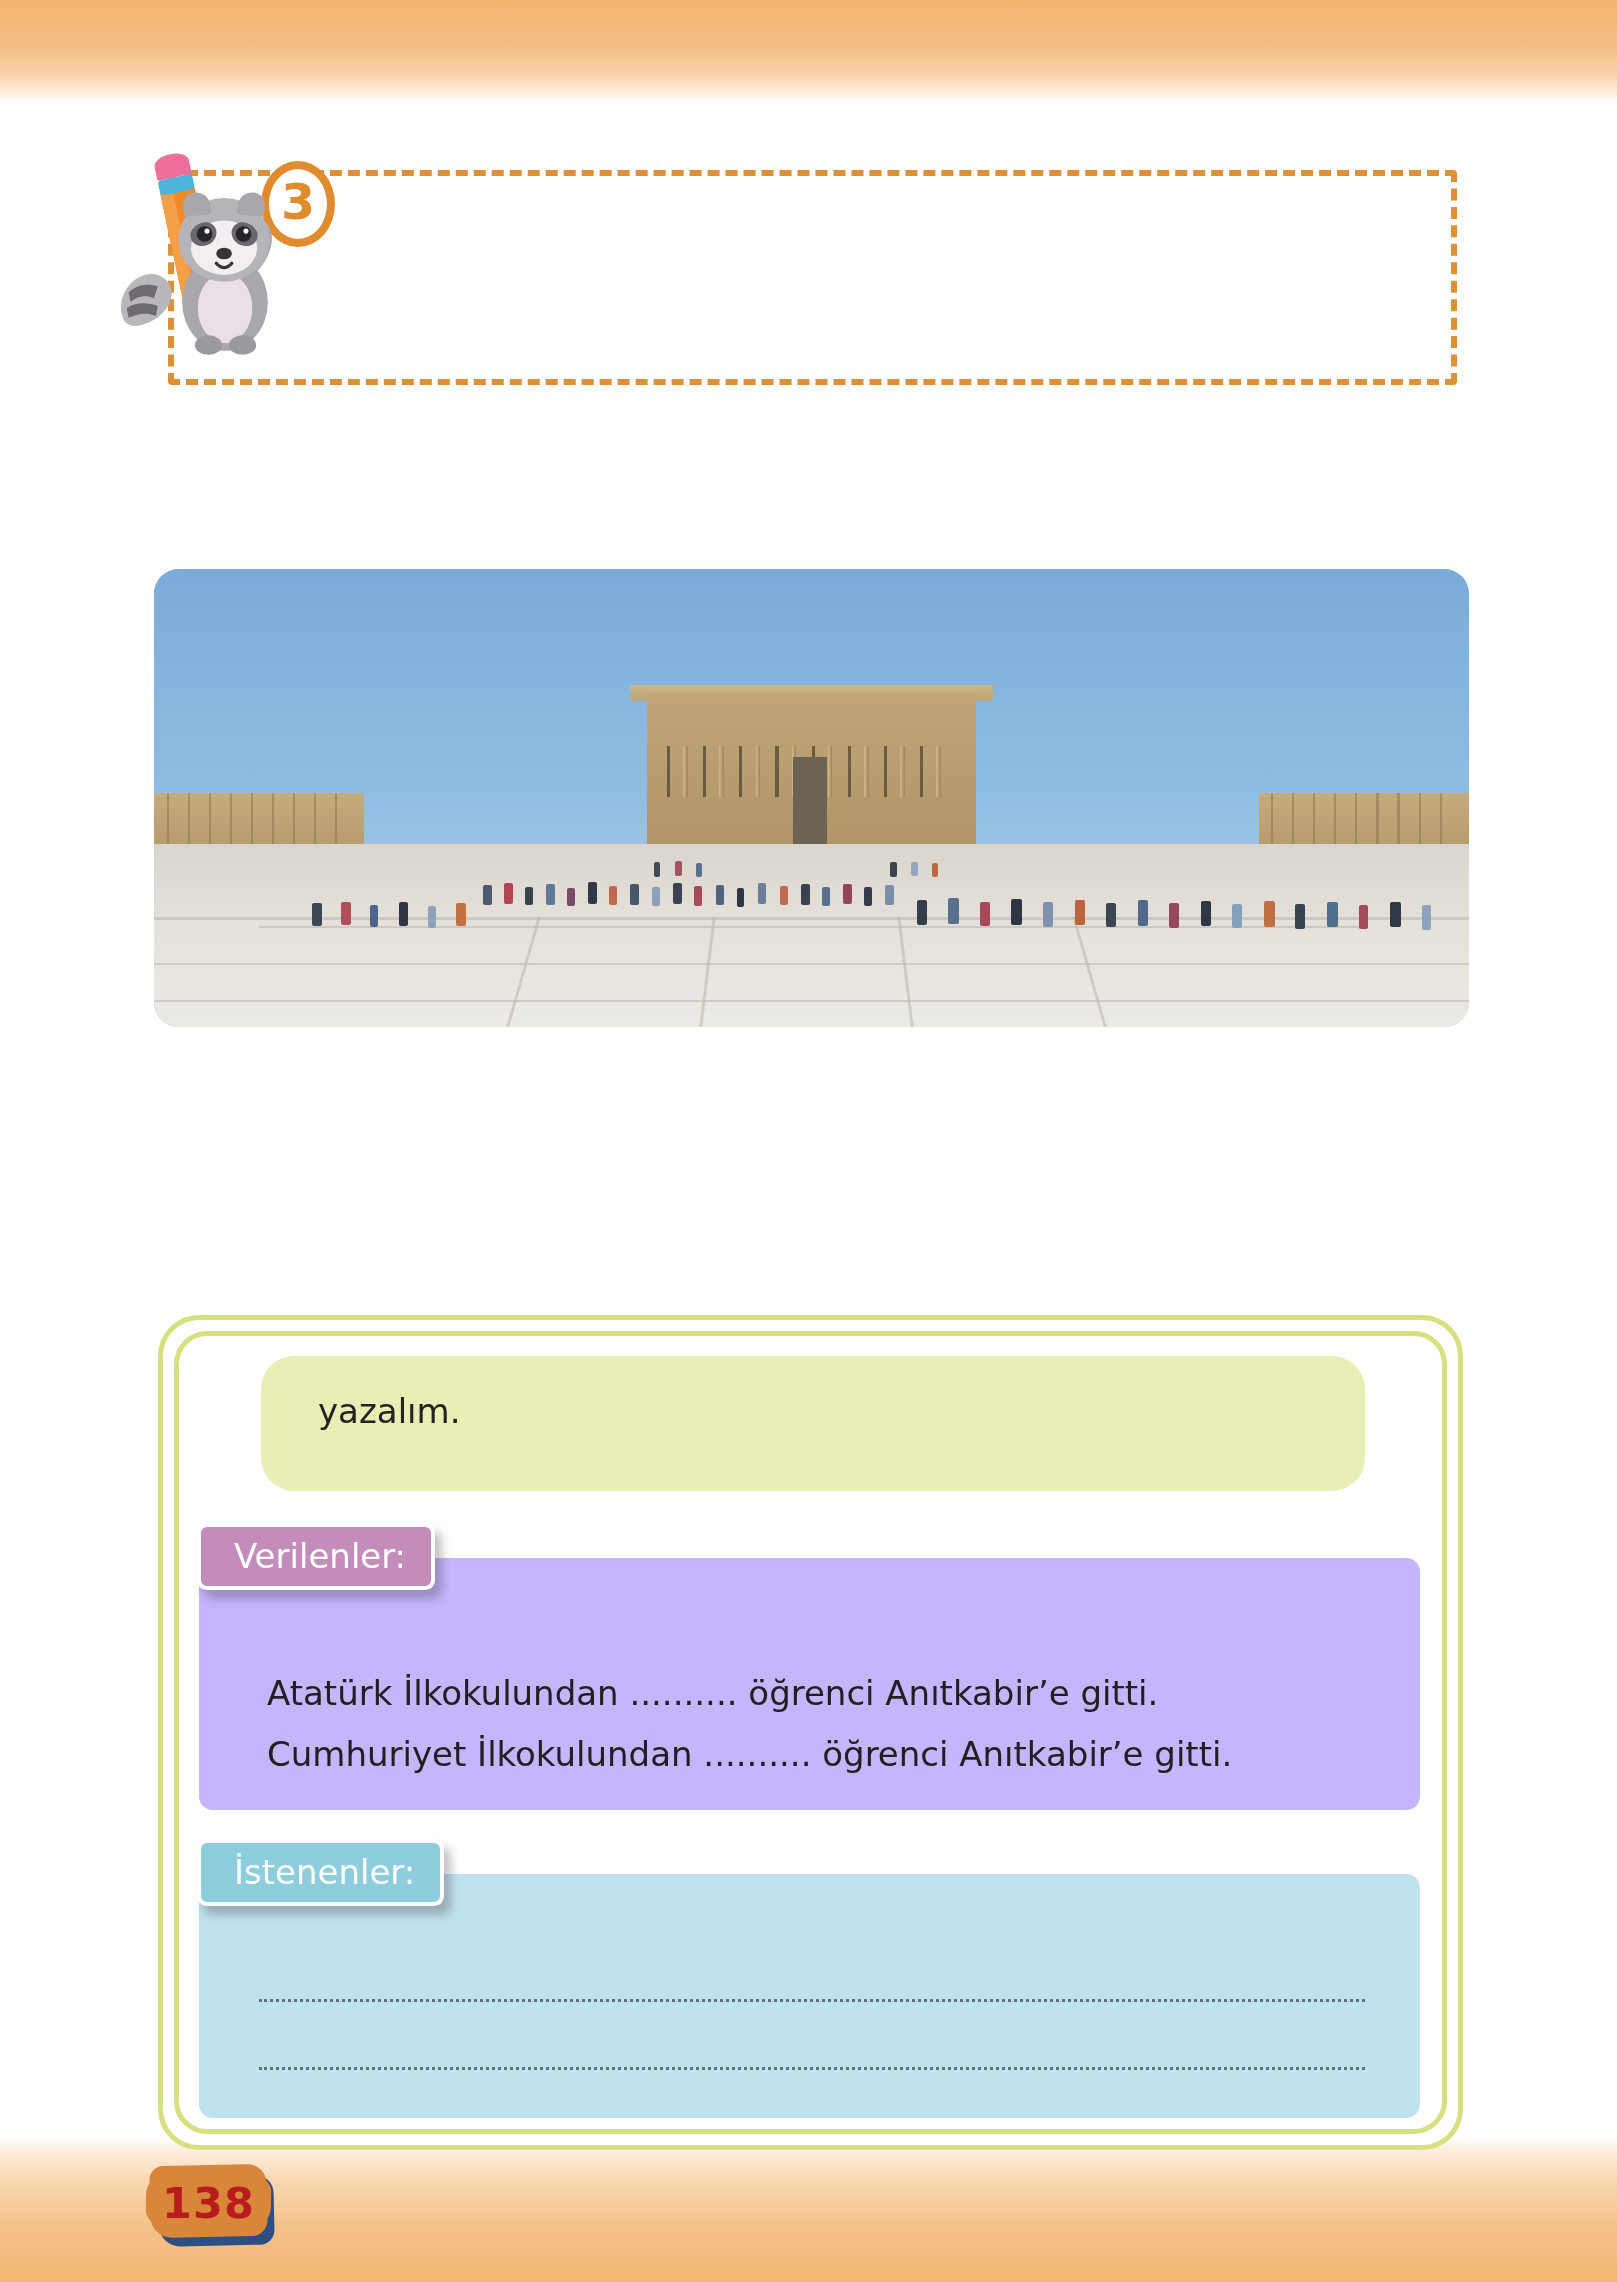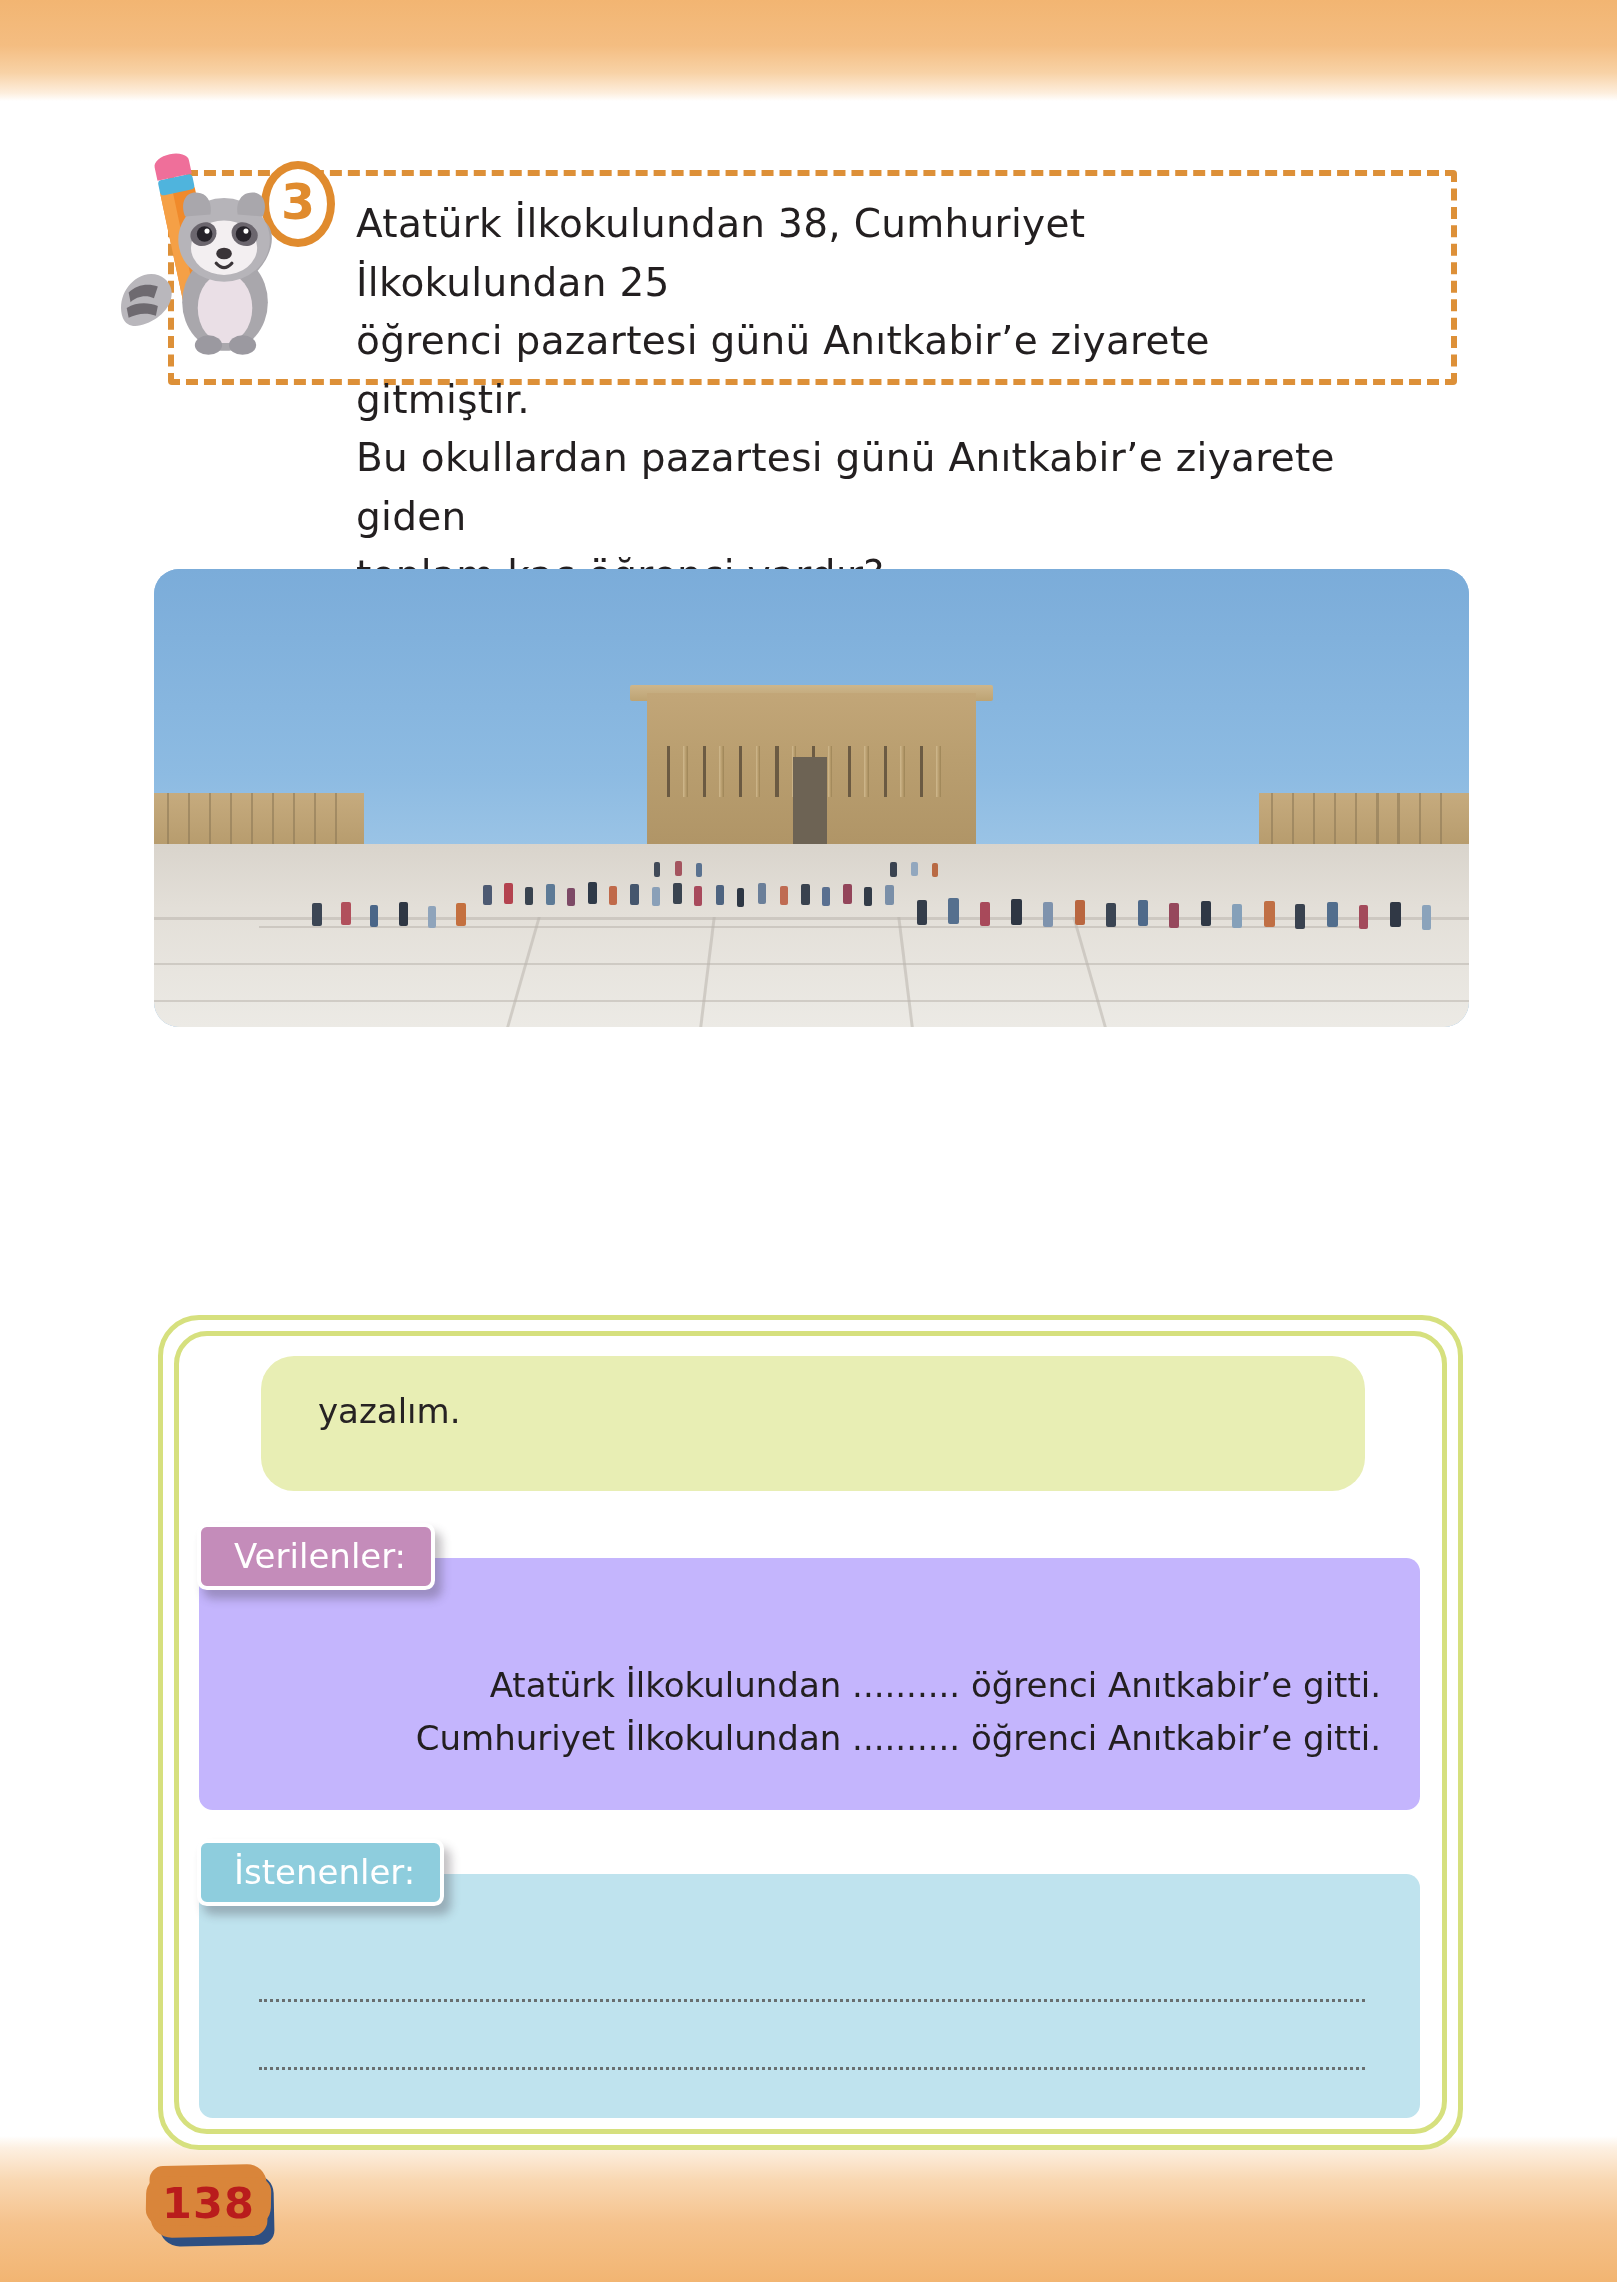--- a/index.html
+++ b/index.html
@@ -108,21 +108,21 @@
   .ibox .tab{
     position:absolute;left:-2px;top:-35px;padding:11.7px 25px 13.7px 33px;
     border-radius:9.8px;border:4.9px solid #ffffff;box-sizing:border-box;
     box-shadow:6.8px 8.8px 9.8px rgba(60,50,60,.30);
     font-size:34px;color:#ffffff;line-height:1;white-space:nowrap;
   }
   .ibox .body-text{
     position:absolute;left:60px;right:39px;top:101px;
     font-size:34px;line-height:1.55;color:#231f20;
   }
-  .ibox .body-text p{margin:0;text-align:right;}
+  .ibox .body-text p{margin:8px;}
 
   .box-verilenler{left:199px;top:1558px;width:1221px;height:252px;background:#c4b5fd;}
   .box-verilenler .tab{background:#c48cba;}
 
   .box-istenenler{left:199px;top:1874px;width:1221px;height:244px;background:#bfe3ee;}
   .box-istenenler .tab{background:#8ecddd;}
 
   .dotline{
     position:absolute;left:60px;right:55px;height:0;
     border-top:3.9px dotted #5a5a5a;opacity:.85;
@@ -193,26 +193,20 @@
       <path d="M146 88 C140 76 124 74 120 86 C118 96 128 104 138 102 C145 100 148 94 146 88 Z" fill="#6b666e"></path>
       <circle cx="92" cy="90" r="8" fill="#26232a"></circle>
       <circle cx="132" cy="90" r="8" fill="#26232a"></circle>
       <circle cx="94.5" cy="87" r="2.6" fill="#ffffff"></circle>
       <circle cx="134.5" cy="87" r="2.6" fill="#ffffff"></circle>
       <ellipse cx="112" cy="110" rx="8" ry="6" fill="#3a3438"></ellipse>
       <path d="M104 120 q8 9 16 0" stroke="#3a3438" stroke-width="3.4" fill="none" stroke-linecap="round"></path>
     </svg>
   </div>
 
-  <div class="q-text">
-    <p>Atatürk İlkokulundan 38, Cumhuriyet İlkokulundan 25</p>
-    <p>öğrenci pazartesi günü Anıtkabir’e ziyarete gitmiştir.</p>
-    <p>Bu okullardan pazartesi günü Anıtkabir’e ziyarete giden</p>
-    <p>toplam kaç öğrenci vardır?</p>
-  </div>
 
   <div class="photo">
     <div class="ph-sky"></div>
 
     <div class="ph-sidebldgL">
       <div class="ph-sidecol" style="left:6%"></div>
         <div class="ph-sidecol" style="left:16%"></div>
       <div class="ph-sidecol" style="left:26%"></div>
         <div class="ph-sidecol" style="left:36%"></div>
       <div class="ph-sidecol" style="left:46%"></div>

